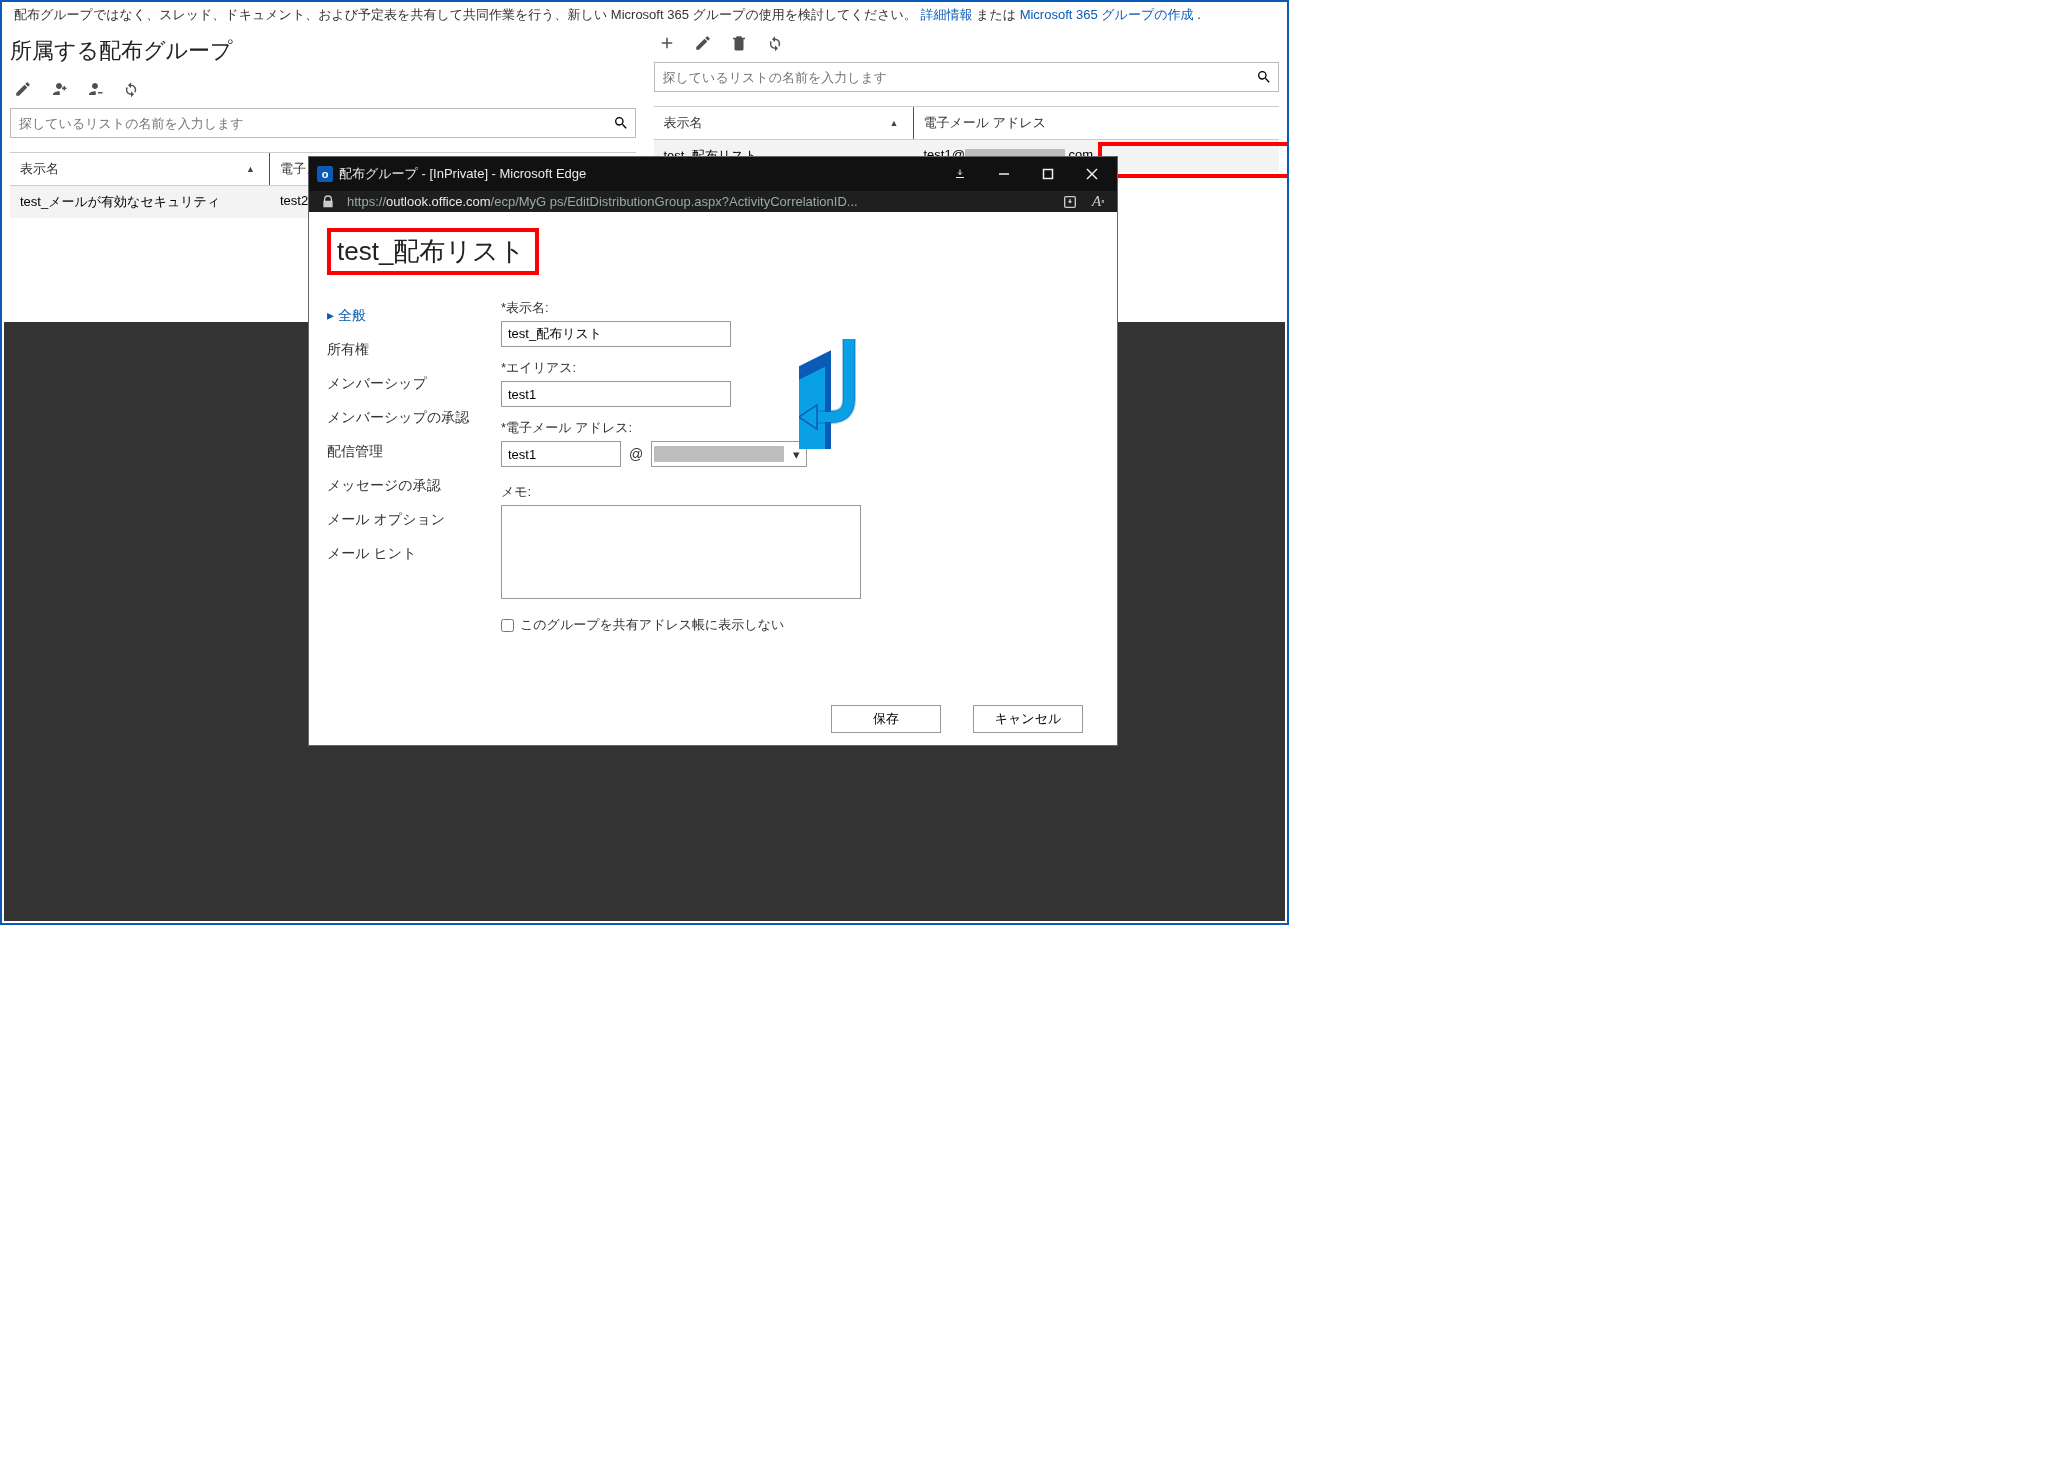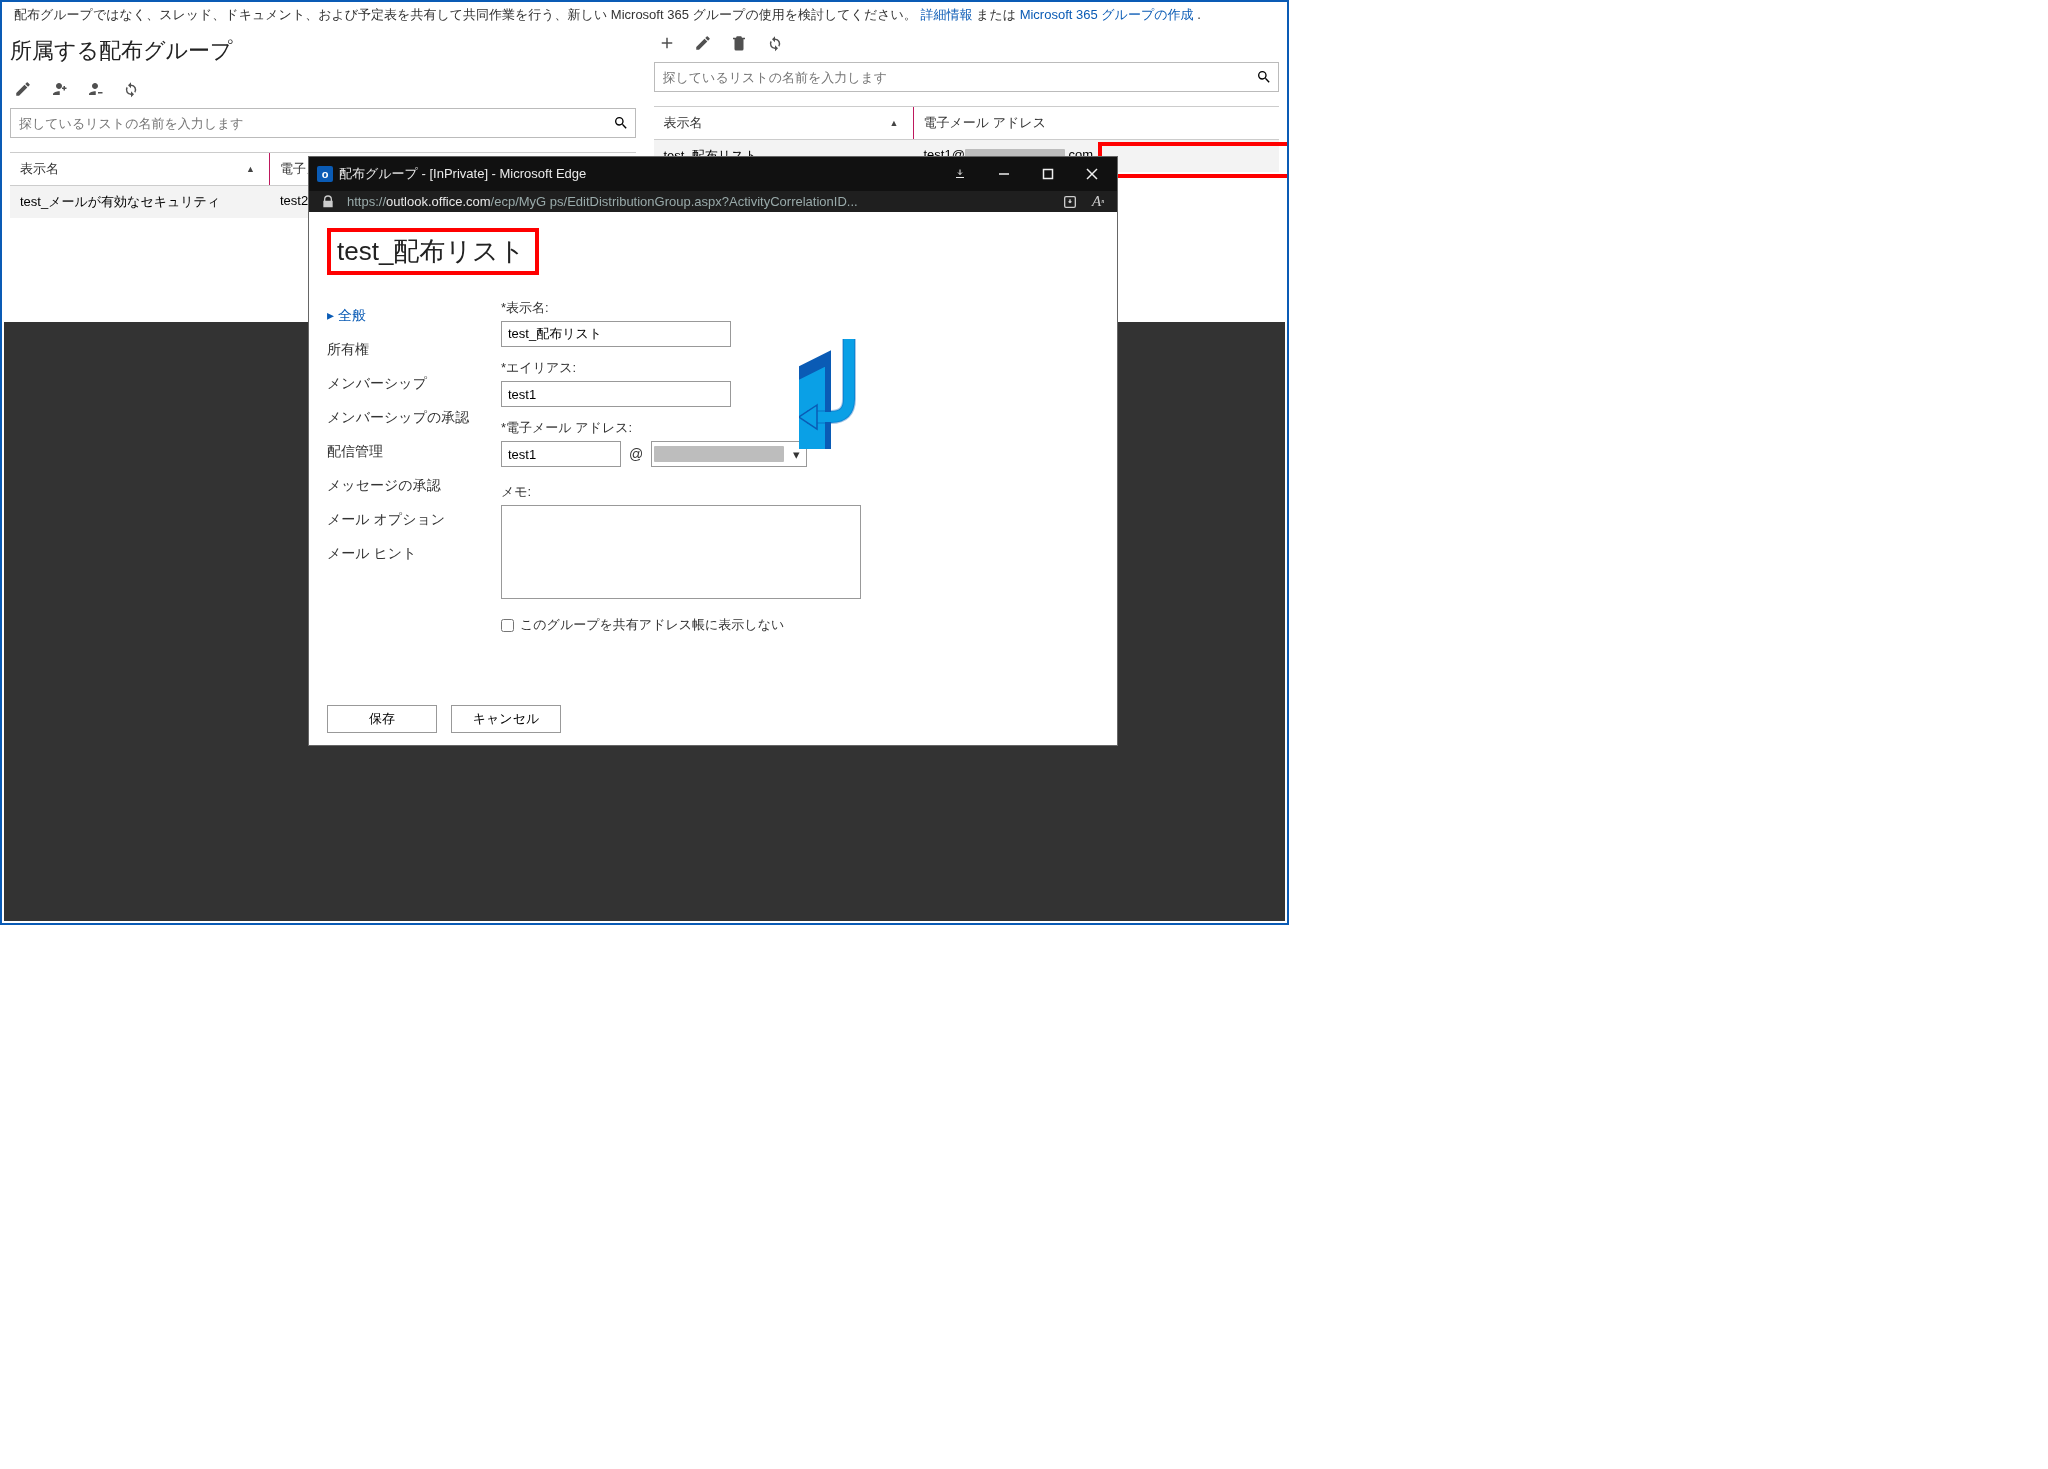--- a/index.html
+++ b/index.html
@@ -270,21 +270,22 @@
   .email-domain .caret {
     width: 16px;
     text-align: center;
   }
   .check-row {
     display: flex; align-items: center; gap: 6px;
     margin-top: 14px;
   }
   .popup-footer {
     display: flex;
-    gap: 14px;
+    justify-content: flex-end;
+    gap: 32px;
     padding: 10px 16px 12px 0;
     border-top: none;
   }
   .popup-btn {
     width: 110px;
     height: 28px;
     border: 1px solid #999;
     background: #fff;
     font-family: inherit;
     font-size: 13px;

